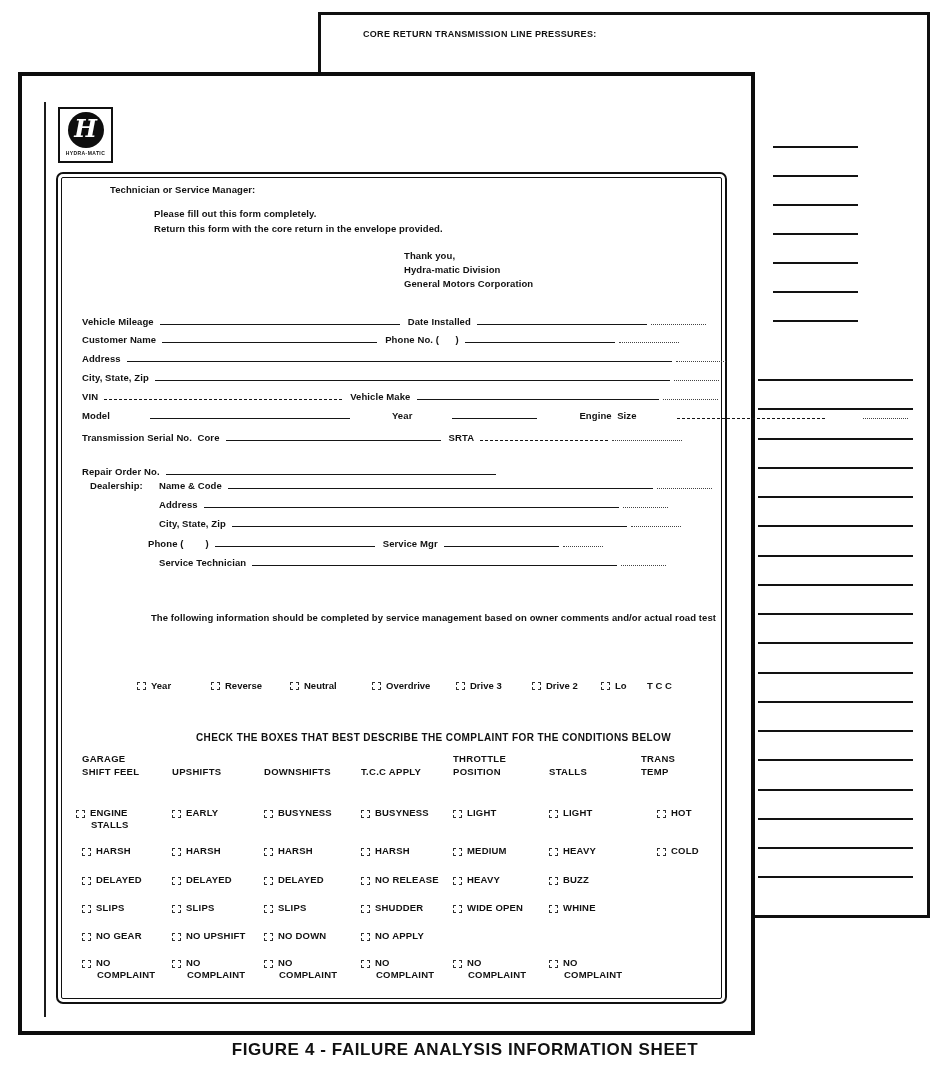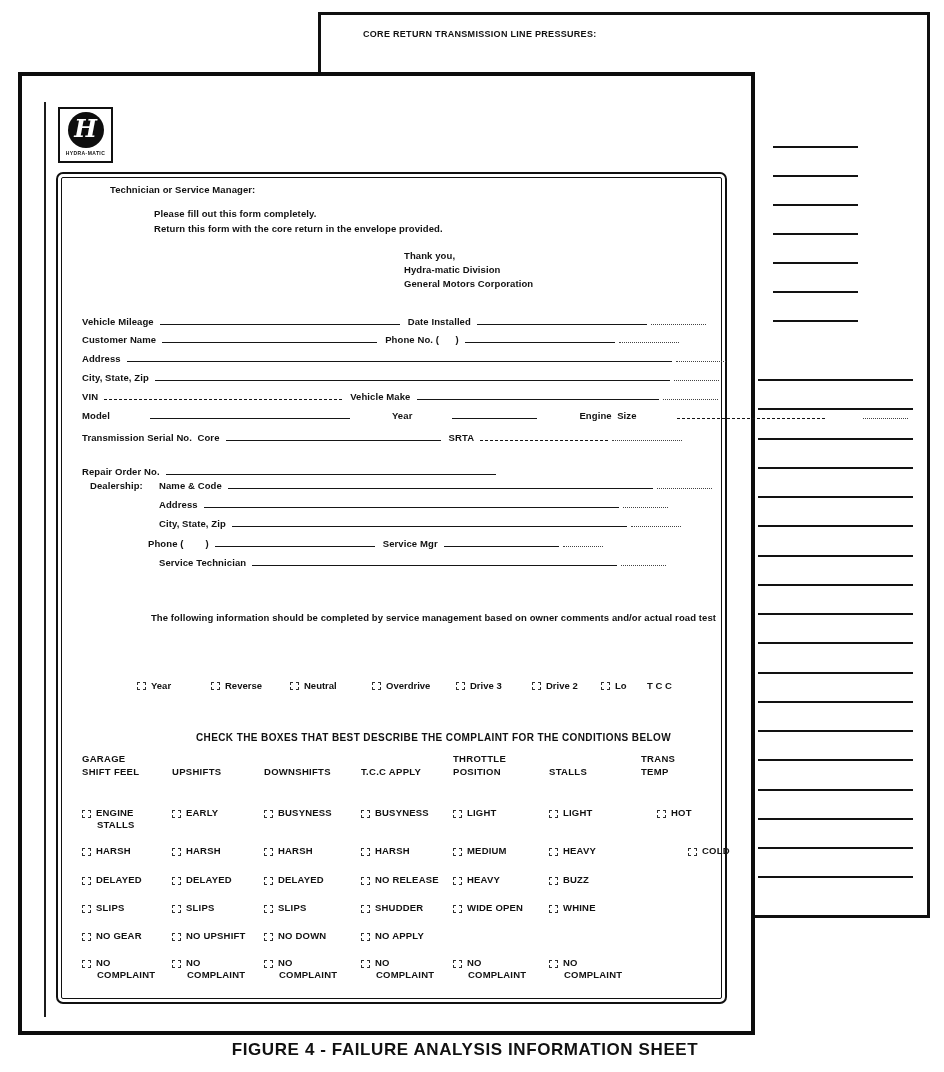--- a/index.html
+++ b/index.html
@@ -268,21 +268,21 @@
 
   <div class="center-note" style="top:651px">
     <span class="sect-heading">CHECK THE BOXES THAT BEST DESCRIBE THE COMPLAINT FOR THE CONDITIONS BELOW</span>
   </div>
 
   <div id="complaint-grid">
       <div class="ghead-box" style="left: 60px; top: 672px;">
         <div class="ghead-line">GARAGE</div>
         <div class="ghead-line">SHIFT FEEL</div>
       </div>
-      <div class="gitem" style="left: 60px; top: 731px;">
+      <div class="gitem" style="left: 54px; top: 731px;">
         <div class="gline1">
           <span class="cb"></span>
           <span>ENGINE</span>
         </div>
         <div class="gl2">STALLS</div>
       </div>
       <div class="gitem" style="left: 60px; top: 769px;">
         <div class="gline1">
           <span class="cb"></span>
           <span>HARSH</span>
@@ -505,21 +505,21 @@
       <div class="ghead-box" style="left: 619px; top: 672px;">
         <div class="ghead-line">TRANS</div>
         <div class="ghead-line">TEMP</div>
       </div>
       <div class="gitem" style="left: 635px; top: 731px;">
         <div class="gline1">
           <span class="cb"></span>
           <span>HOT</span>
         </div>
       </div>
-      <div class="gitem" style="left: 666px; top: 769px;">
+      <div class="gitem" style="left: 635px; top: 769px;">
         <div class="gline1">
           <span class="cb"></span>
           <span>COLD</span>
         </div>
       </div>
     </div>
 
 </div>
 
 <div class="figure-caption">FIGURE 4 - FAILURE ANALYSIS INFORMATION SHEET</div>

